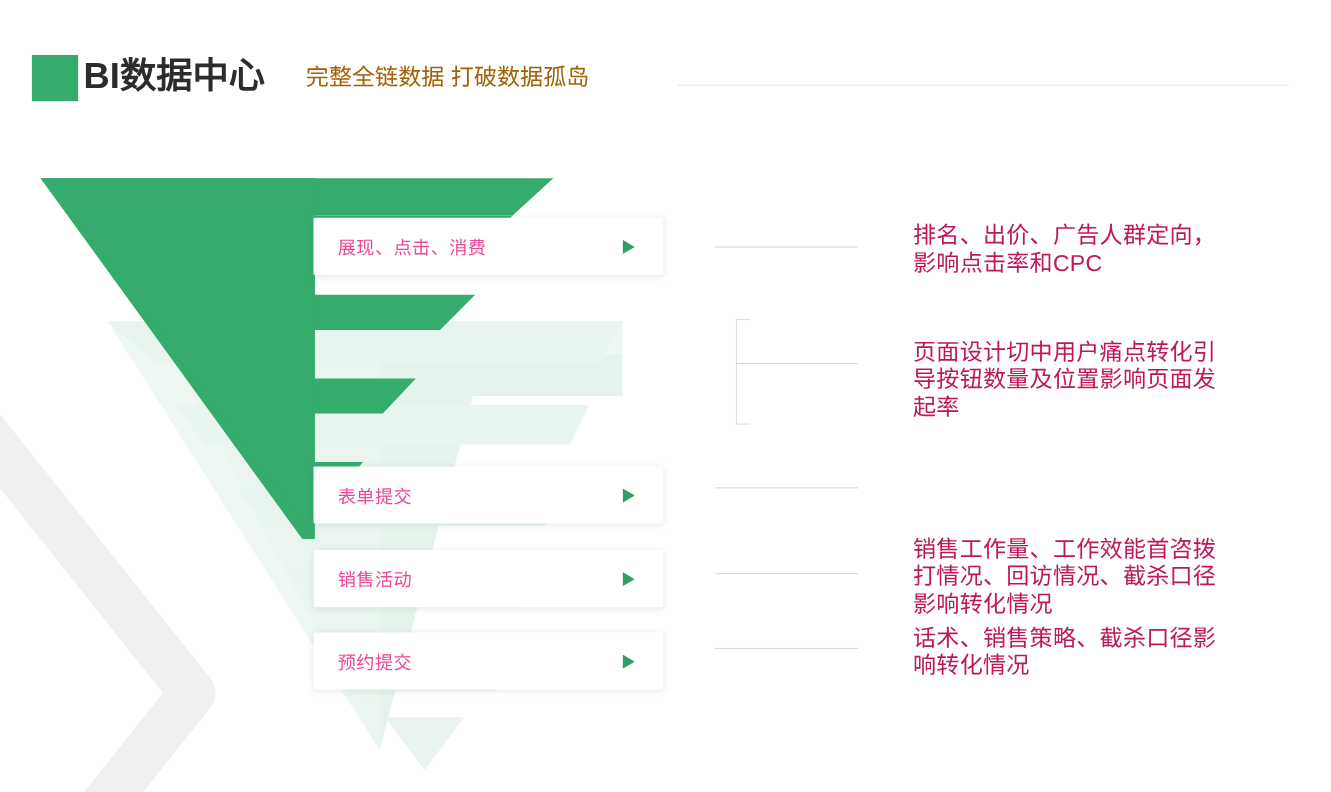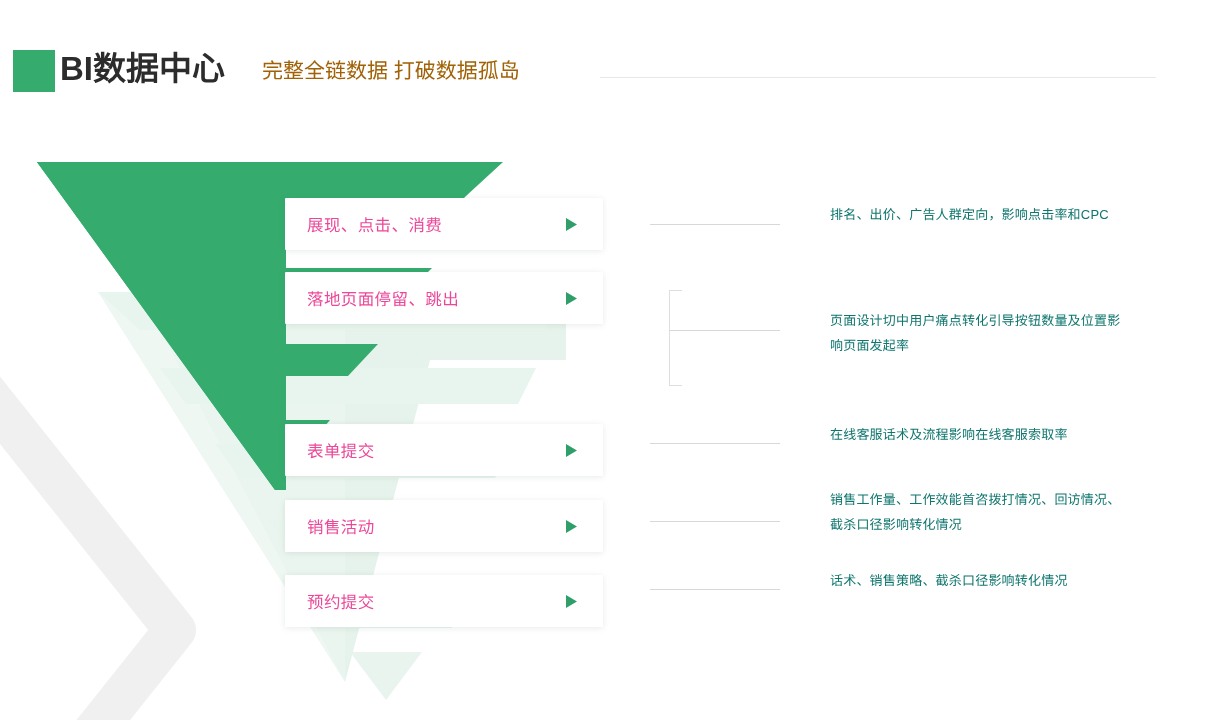--- a/index.html
+++ b/index.html
@@ -9,21 +9,21 @@
     font-family:"Liberation Sans","DejaVu Sans",sans-serif;
     overflow:hidden;
     position:relative;
   }
   #stage{position:absolute;inset:0;width:1210px;height:720px;overflow:hidden;}
 
   
   .bg-layer{position:absolute;inset:0;width:1210px;height:720px;pointer-events:none;}
 
   
-  .header{position:absolute;left:0;top:0;width:980px;height:120px;}
+  .header{position:absolute;left:16px;top:0;width:980px;height:120px;}
   .brand-block{
     position:absolute;left:13px;top:50px;width:42px;height:42px;
     background:#35ac6e;
   }
   .title-main{
     position:absolute;left:60px;top:47px;
     font-size:33px;font-weight:bold;color:#2c2c2c;
     letter-spacing:0px;white-space:nowrap;line-height:44px;
   }
   .title-sub{
@@ -59,21 +59,21 @@
   .conn-line{
     position:absolute;height:1px;background:#d8d8d8;
   }
   .bracket{position:absolute;}
   .bracket .v{position:absolute;left:0;top:0;width:1px;height:100%;background:#dedede;}
   .bracket .stub{position:absolute;left:0;width:13px;height:1px;background:#dedede;}
 
   
   .desc{
     position:absolute;left:830px;
-    font-size:13px;line-height:25px;color:#0f766e;
+    font-size:21px;line-height:25px;color:#be185d;
     letter-spacing:.2px;
   }
 </style>
 </head>
 <body>
 
 <div id="stage">
 
   <svg class="bg-layer" viewBox="0 0 1210 720" width="1210" height="720">
 
@@ -118,28 +118,20 @@
 
   <div class="card" style="top:198px">
     <div class="card-label"> 展现、点击、消费</div>
     <div class="card-arrow">
       <svg width="11" height="13" viewBox="0 0 11 13">
           <polygon points="0,0 11,6.5 0,13" fill="#2f9e68"></polygon>
         </svg>
     </div>
   </div>
 
-  <div class="card" style="top:272px">
-    <div class="card-label">落地页面停留、跳出</div>
-    <div class="card-arrow">
-      <svg width="11" height="13" viewBox="0 0 11 13">
-          <polygon points="0,0 11,6.5 0,13" fill="#2f9e68"></polygon>
-        </svg>
-    </div>
-  </div>
 
 
   <div class="card" style="top:424px">
     <div class="card-label">表单提交</div>
     <div class="card-arrow">
       <svg width="11" height="13" viewBox="0 0 11 13">
           <polygon points="0,0 11,6.5 0,13" fill="#2f9e68"></polygon>
         </svg>
     </div>
   </div>
@@ -174,19 +166,18 @@
   <div class="conn-line" style="left:650px;top:443px;width:130px"></div>
 
   <div class="conn-line" style="left:650px;top:521px;width:130px"></div>
 
   <div class="conn-line" style="left:650px;top:589px;width:130px"></div>
 
   <div class="desc" style="top:202px;width:295px">排名、出价、广告人群定向，影响点击率和CPC</div>
 
   <div class="desc" style="top:308px;width:295px">页面设计切中用户痛点转化引导按钮数量及位置影响页面发起率</div>
 
-  <div class="desc" style="top:422px;width:295px">在线客服话术及流程影响在线客服索取率</div>
 
   <div class="desc" style="top:487px;width:295px">销售工作量、工作效能首咨拨打情况、回访情况、截杀口径影响转化情况</div>
 
   <div class="desc" style="top:568px;width:295px">话术、销售策略、截杀口径影响转化情况</div>
 
 </div>
 
 </body></html>

